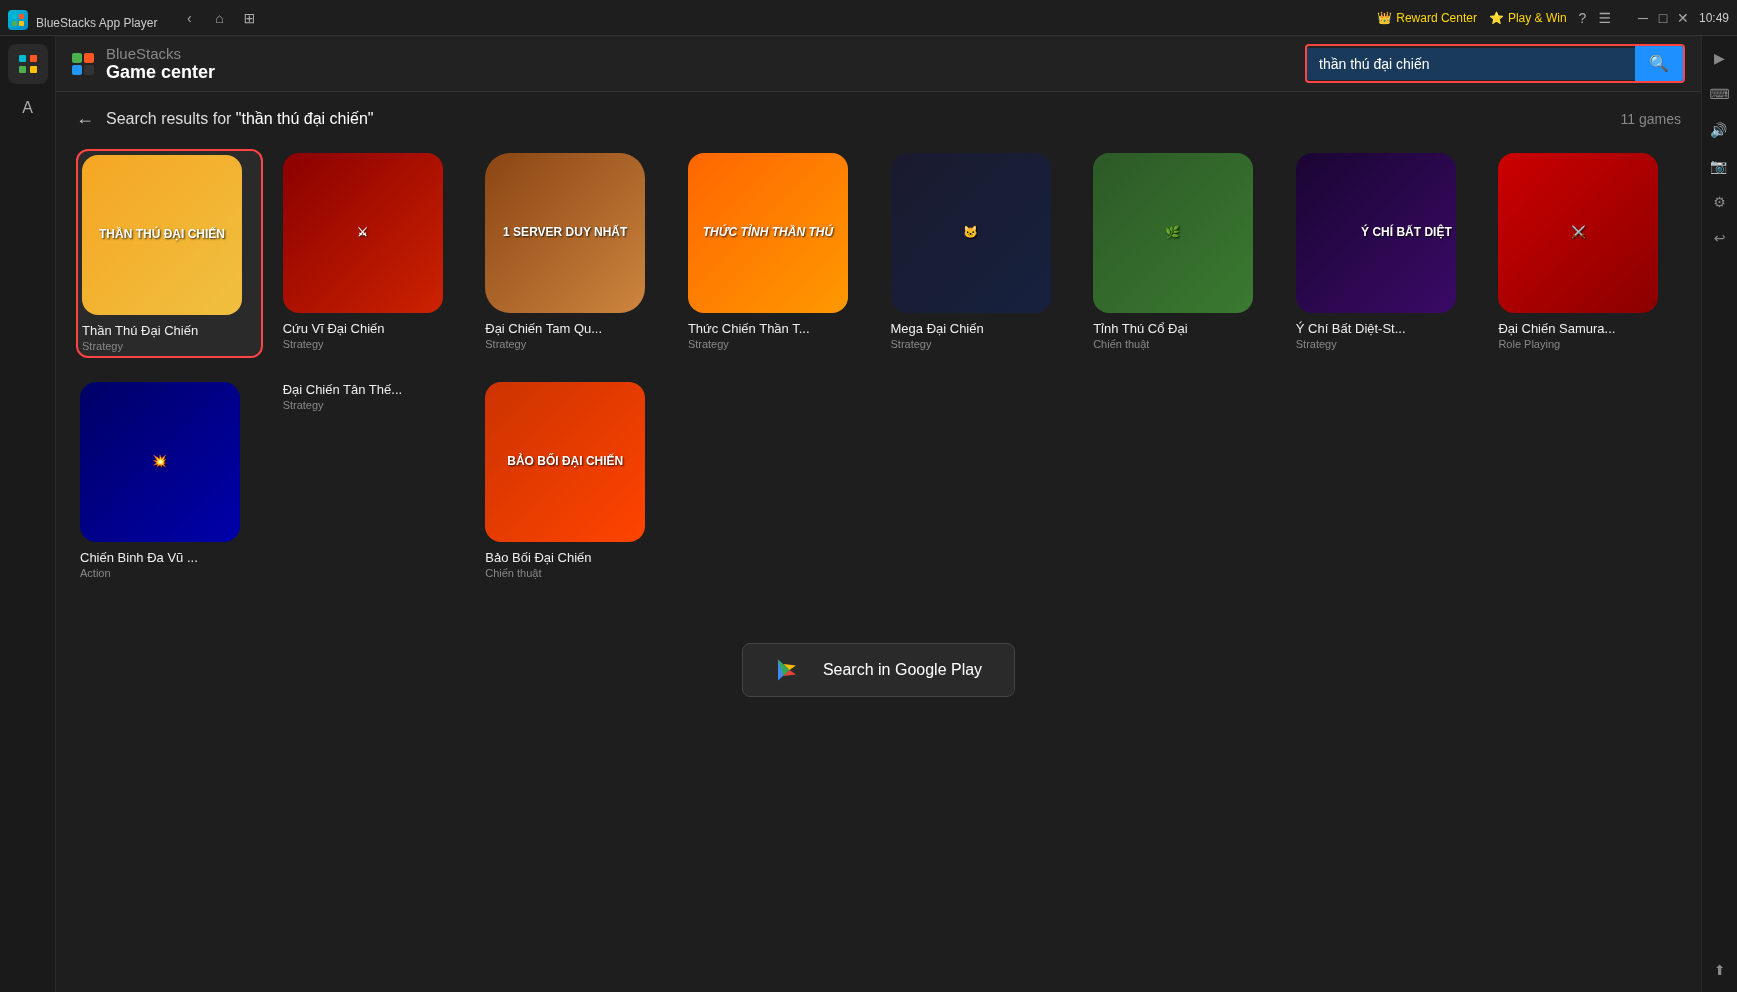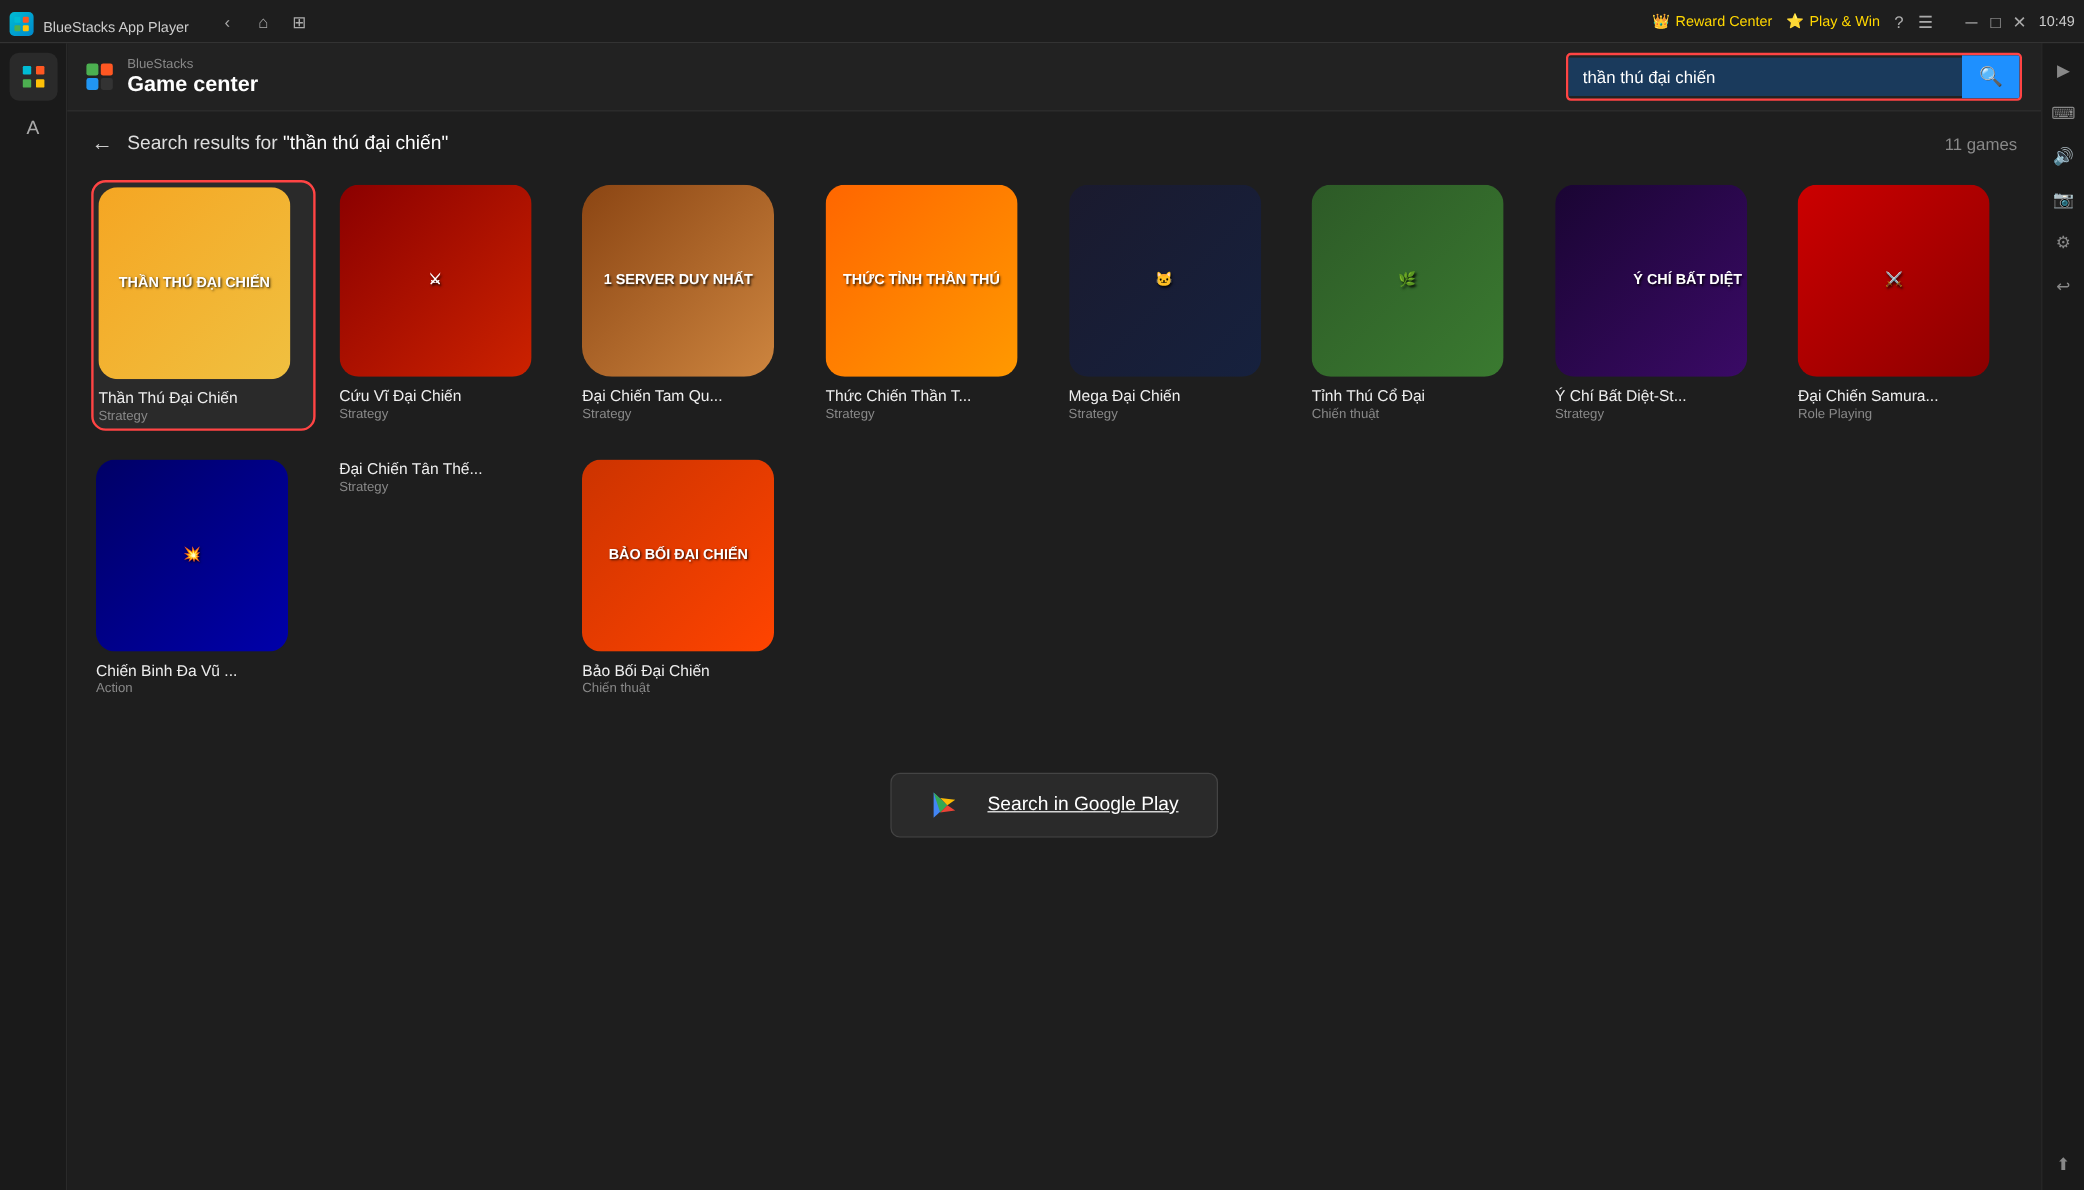--- a/index.html
+++ b/index.html
@@ -314,21 +314,21 @@
       height: 100%;
       font-size: 11px;
       font-weight: bold;
       color: #fff;
       text-align: center;
       padding: 8px;
       position: relative;
     }
     .thumb-2 { background: linear-gradient(135deg, #8b0000, #cc2200); display: flex; align-items: center; justify-content: center; width: 100%; height: 100%; }
     .thumb-3 { background: linear-gradient(135deg, #8b4513, #cd853f); display: flex; align-items: center; justify-content: center; width: 100%; height: 100%; border-radius: 25px; }
-    .thumb-4 { background: linear-gradient(135deg, #ff6600, #ff9900); display: flex; align-items: center; justify-content: center; width: 100%; height: 100%; }
+    .thumb-4 { background: linear-gradient(135deg, #ff6600, #ff9900); display: flex; align-items: center; justify-content: center; width: 100%; height: 100%; font-style: italic; }
     .thumb-5 { background: linear-gradient(135deg, #1a1a2e, #16213e); display: flex; align-items: center; justify-content: center; width: 100%; height: 100%; }
     .thumb-6 { background: linear-gradient(135deg, #2d5a27, #3a7a30); display: flex; align-items: center; justify-content: center; width: 100%; height: 100%; }
     .thumb-7 { background: linear-gradient(135deg, #1a0533, #3a0a66); display: flex; align-items: center; justify-content: flex-end; width: 100%; height: 100%; }
     .thumb-8 { background: linear-gradient(135deg, #cc0000, #8b0000); display: flex; align-items: center; justify-content: center; width: 100%; height: 100%; }
     .thumb-9 { background: linear-gradient(135deg, #000066, #0000aa); display: flex; align-items: center; justify-content: center; width: 100%; height: 100%; }
     .thumb-10 { background: linear-gradient(135deg, #003366, #0055aa); display: flex; align-items: center; justify-content: center; width: 100%; height: 100%; }
     .thumb-11 { background: linear-gradient(135deg, #cc3300, #ff4400); display: flex; align-items: center; justify-content: center; width: 100%; height: 100%; }
 
     .thumb-text {
       color: #fff;
@@ -347,21 +347,20 @@
       gap: 24px;
       background: #2a2a2a;
       border: 1px solid #444;
       color: #fff;
       padding: 14px 32px;
       border-radius: 8px;
       cursor: pointer;
       font-size: 16px;
       margin: 20px auto;
       width: fit-content;
-      text-decoration: underline;
     }
 
     .google-play-icon {
       width: 24px;
       height: 24px;
     }
 
     
     .content-area::-webkit-scrollbar { width: 6px; }
     .content-area::-webkit-scrollbar-track { background: #1a1a1a; }
@@ -431,21 +430,21 @@
         <div class="app-icon-row">
           <div class="app-dot" style="background:#4caf50;"></div>
           <div class="app-dot" style="background:#ff5722;"></div>
         </div>
         <div class="app-icon-row">
           <div class="app-dot" style="background:#2196f3;"></div>
           <div class="app-dot" style="background:#333;"></div>
         </div>
       </div>
       <div style="display:flex;flex-direction:column;">
-        <span style="font-size:11px;color:#888;">BlueStacks</span>
+        <span style="font-size:15px;color:#888;">BlueStacks</span>
         <span class="top-bar-title">Game center</span>
       </div>
       <div class="top-bar-search">
         <div class="search-input-container">
           <input class="search-input" type="text" value="thần thú đại chiến" style="">
           <button class="search-btn">
             <span>🔍</span>
           </button>
         </div>
       </div>

